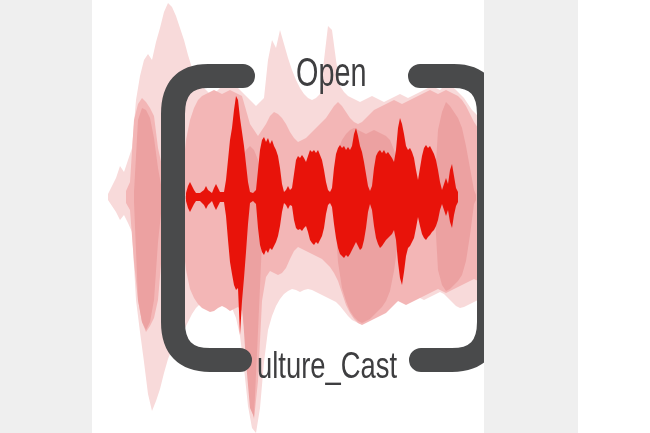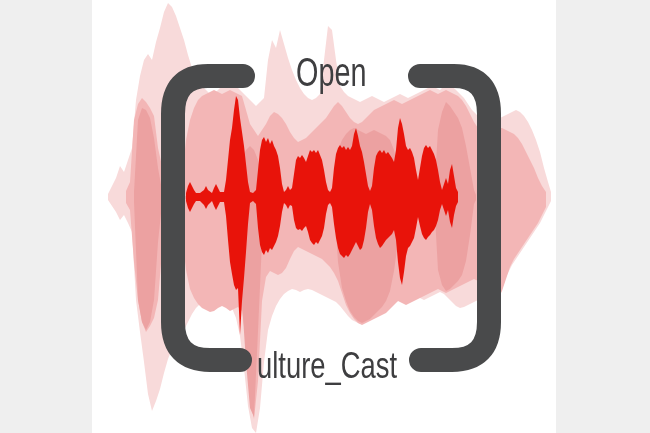--- a/index.html
+++ b/index.html
@@ -1,18 +1,18 @@
 <!DOCTYPE html>
 <html style="--side: #efefef; --canvas: #ffffff; --ink: #3e3e40;"><head>
 <meta charset="utf-8">
 <style>
   html,body{margin:0;padding:0;}
   body{width:650px;height:433px;overflow:hidden;}
   .stage{
-    position:relative;width:650px;height:433px;
+    position:relative;width:578px;height:433px;
     background:var(--canvas,#ffffff);
     font-family:"Liberation Sans",sans-serif;
     text-align:center;
   }
   .side-bar{position:absolute;top:0;height:100%;background:var(--side,#efefef);}
   .side-bar.left{left:0;width:92px;}
   .side-bar.right{right:0;width:94px;}
   svg.wave{position:absolute;left:0;top:0;display:block;}
   .logo-text{
     position:absolute;color:var(--ink,#3e3e40);

